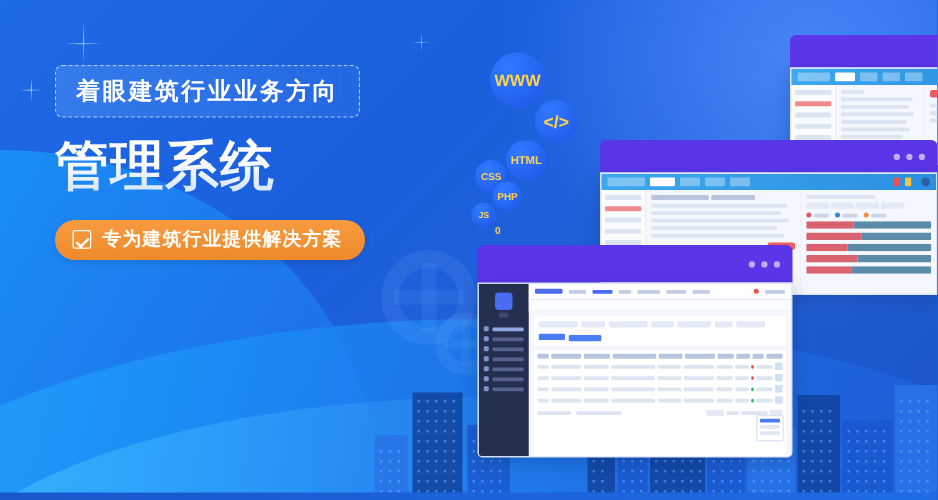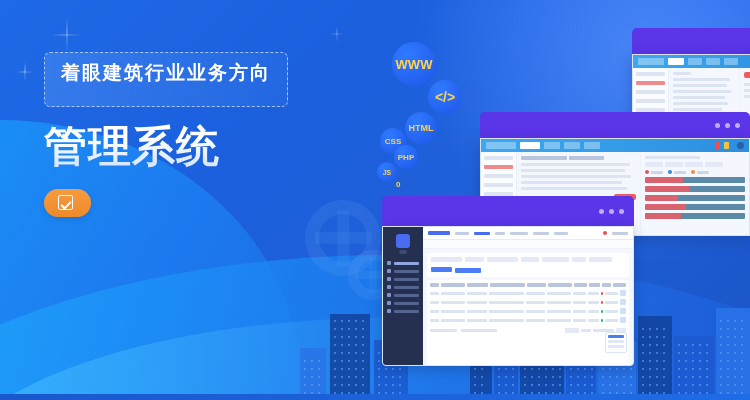--- a/index.html
+++ b/index.html
@@ -76,21 +76,21 @@
   .spark.s1 { left:52px; top:18px; width:30px; height:34px; }
   .spark.s2 { left:16px; top:62px; width:18px; height:20px; }
   .spark.s3 { left:330px; top:26px; width:14px; height:16px; opacity:.7; }
 
   
   .copy { position:absolute; left:44px; top:52px; width:300px; }
   .subtitle-box {
     border:1px dashed rgba(205,228,255,.75);
     border-radius:6px;
     background:linear-gradient(90deg,rgba(110,170,255,.30),rgba(110,170,255,.10));
-    padding:7px 16px 20px;
+    padding:7px 16px 7px;
     display:inline-block;
   }
   .subtitle-box .txt {
     font-size:19px; font-weight:bold; color:#ffffff; letter-spacing:2px;
     white-space:nowrap;
   }
   .headline { margin-top:14px; }
   .headline .line {
     font-size:43px; line-height:50px; font-weight:bold; letter-spacing:1px;
     background:linear-gradient(180deg,#ffffff 35%,#cfe2ff 100%);
@@ -626,20 +626,21 @@
   <div class="copy">
     <div class="subtitle-box">
       <div class="txt">着眼建筑行业业务方向</div>
     </div>
     <div class="headline">
       <div class="line">管理系统</div>
     </div>
     <div class="pills">
       <div class="pill">
         <span class="chk"></span>
+        <span class="ptxt">专为建筑行业提供解决方案</span>
       </div>
     </div>
   </div>
 
   <div>
     <div class="bubble" style="left:392px; top:42px; width:44px; height:44px; font-size:13px;">
       <span>WWW</span>
     </div>
     <div class="bubble" style="left:428px; top:80px; width:34px; height:34px; font-size:14px;">
       <span>&lt;/&gt;</span>

